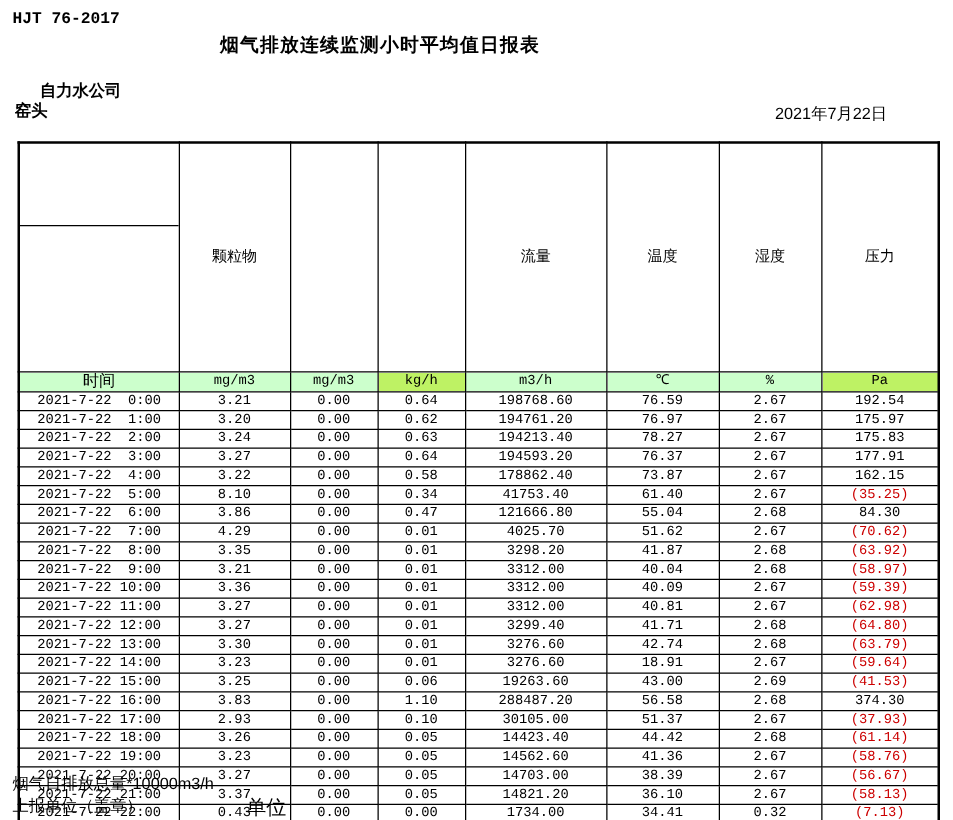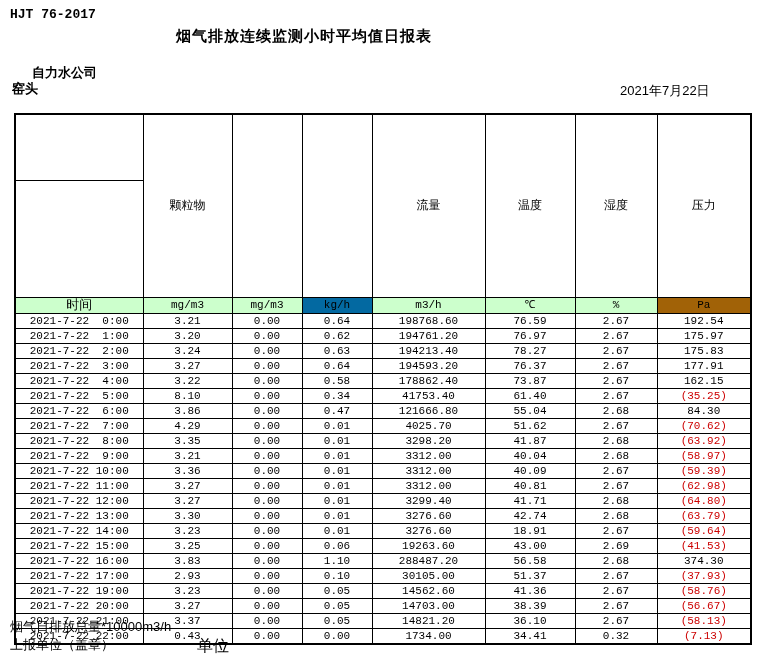--- a/index.html
+++ b/index.html
@@ -63,25 +63,25 @@
         <td></td>
         <td>流量</td>
         <td>温度</td>
         <td>湿度</td>
         <td>压力</td>
       </tr>
       <tr class="h2 green">
         <td class="time-head" style="background: rgb(204, 255, 204);">时间</td>
         <td style="background: rgb(204, 255, 204);">mg/m3</td>
         <td style="background: rgb(204, 255, 204);">mg/m3</td>
-        <td style="background: #0369a1;">kg/h</td>
+        <td style="background: #bef264;">kg/h</td>
         <td style="background: rgb(204, 255, 204);">m3/h</td>
         <td style="background: rgb(204, 255, 204);">℃</td>
         <td style="background: rgb(204, 255, 204);">%</td>
-        <td style="background: #a16207; margin-top: 40px;">Pa</td>
+        <td style="background: #bef264; margin-top: 40px;">Pa</td>
       </tr>
     </thead>
     <tbody id="data-body">
         <tr>
           <td>2021-7-22  0:00</td>
           <td>3.21</td>
           <td>0.00</td>
           <td>0.64</td>
           <td>198768.60</td>
           <td>76.59</td>
@@ -252,20 +252,30 @@
           <td>2021-7-22 17:00</td>
           <td>2.93</td>
           <td>0.00</td>
           <td>0.10</td>
           <td>30105.00</td>
           <td>51.37</td>
           <td>2.67</td>
           <td style="color: rgb(204, 0, 0);">(37.93)</td>
         </tr>
         <tr>
+          <td>2021-7-22 18:00</td>
+          <td>3.26</td>
+          <td>0.00</td>
+          <td>0.05</td>
+          <td>14423.40</td>
+          <td>44.42</td>
+          <td>2.68</td>
+          <td style="color: rgb(204, 0, 0);">(61.14)</td>
+        </tr>
+        <tr>
           <td>2021-7-22 19:00</td>
           <td>3.23</td>
           <td>0.00</td>
           <td>0.05</td>
           <td>14562.60</td>
           <td>41.36</td>
           <td>2.67</td>
           <td style="color: rgb(204, 0, 0);">(58.76)</td>
         </tr>
         <tr>

